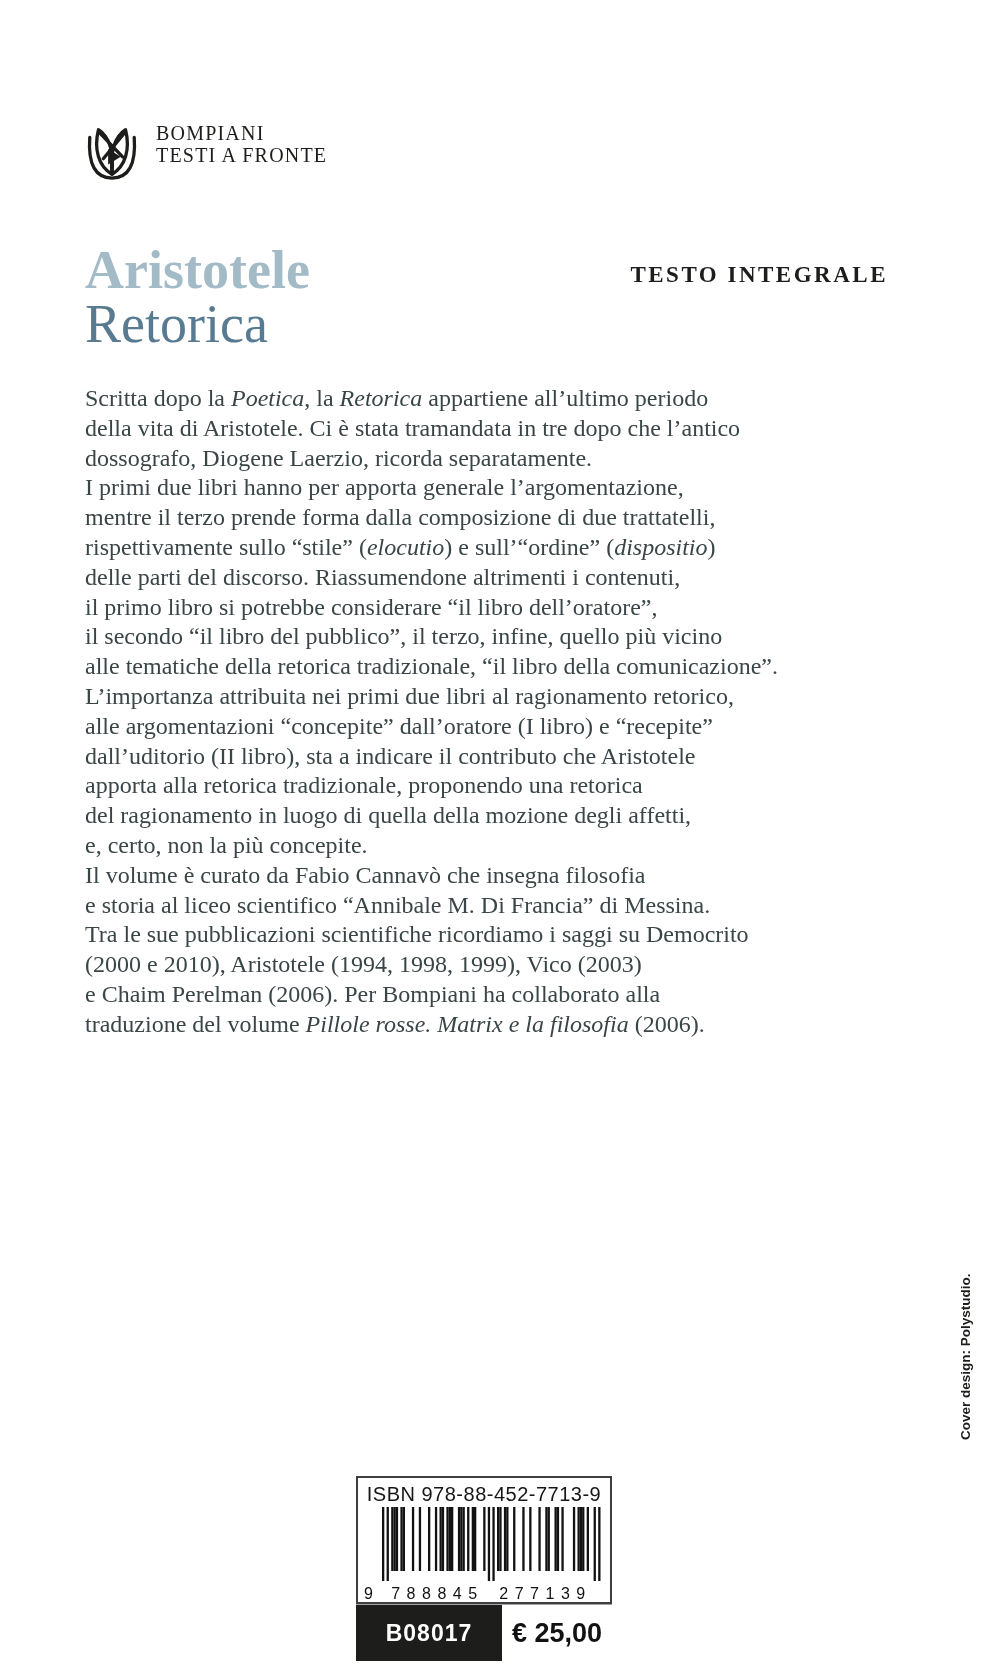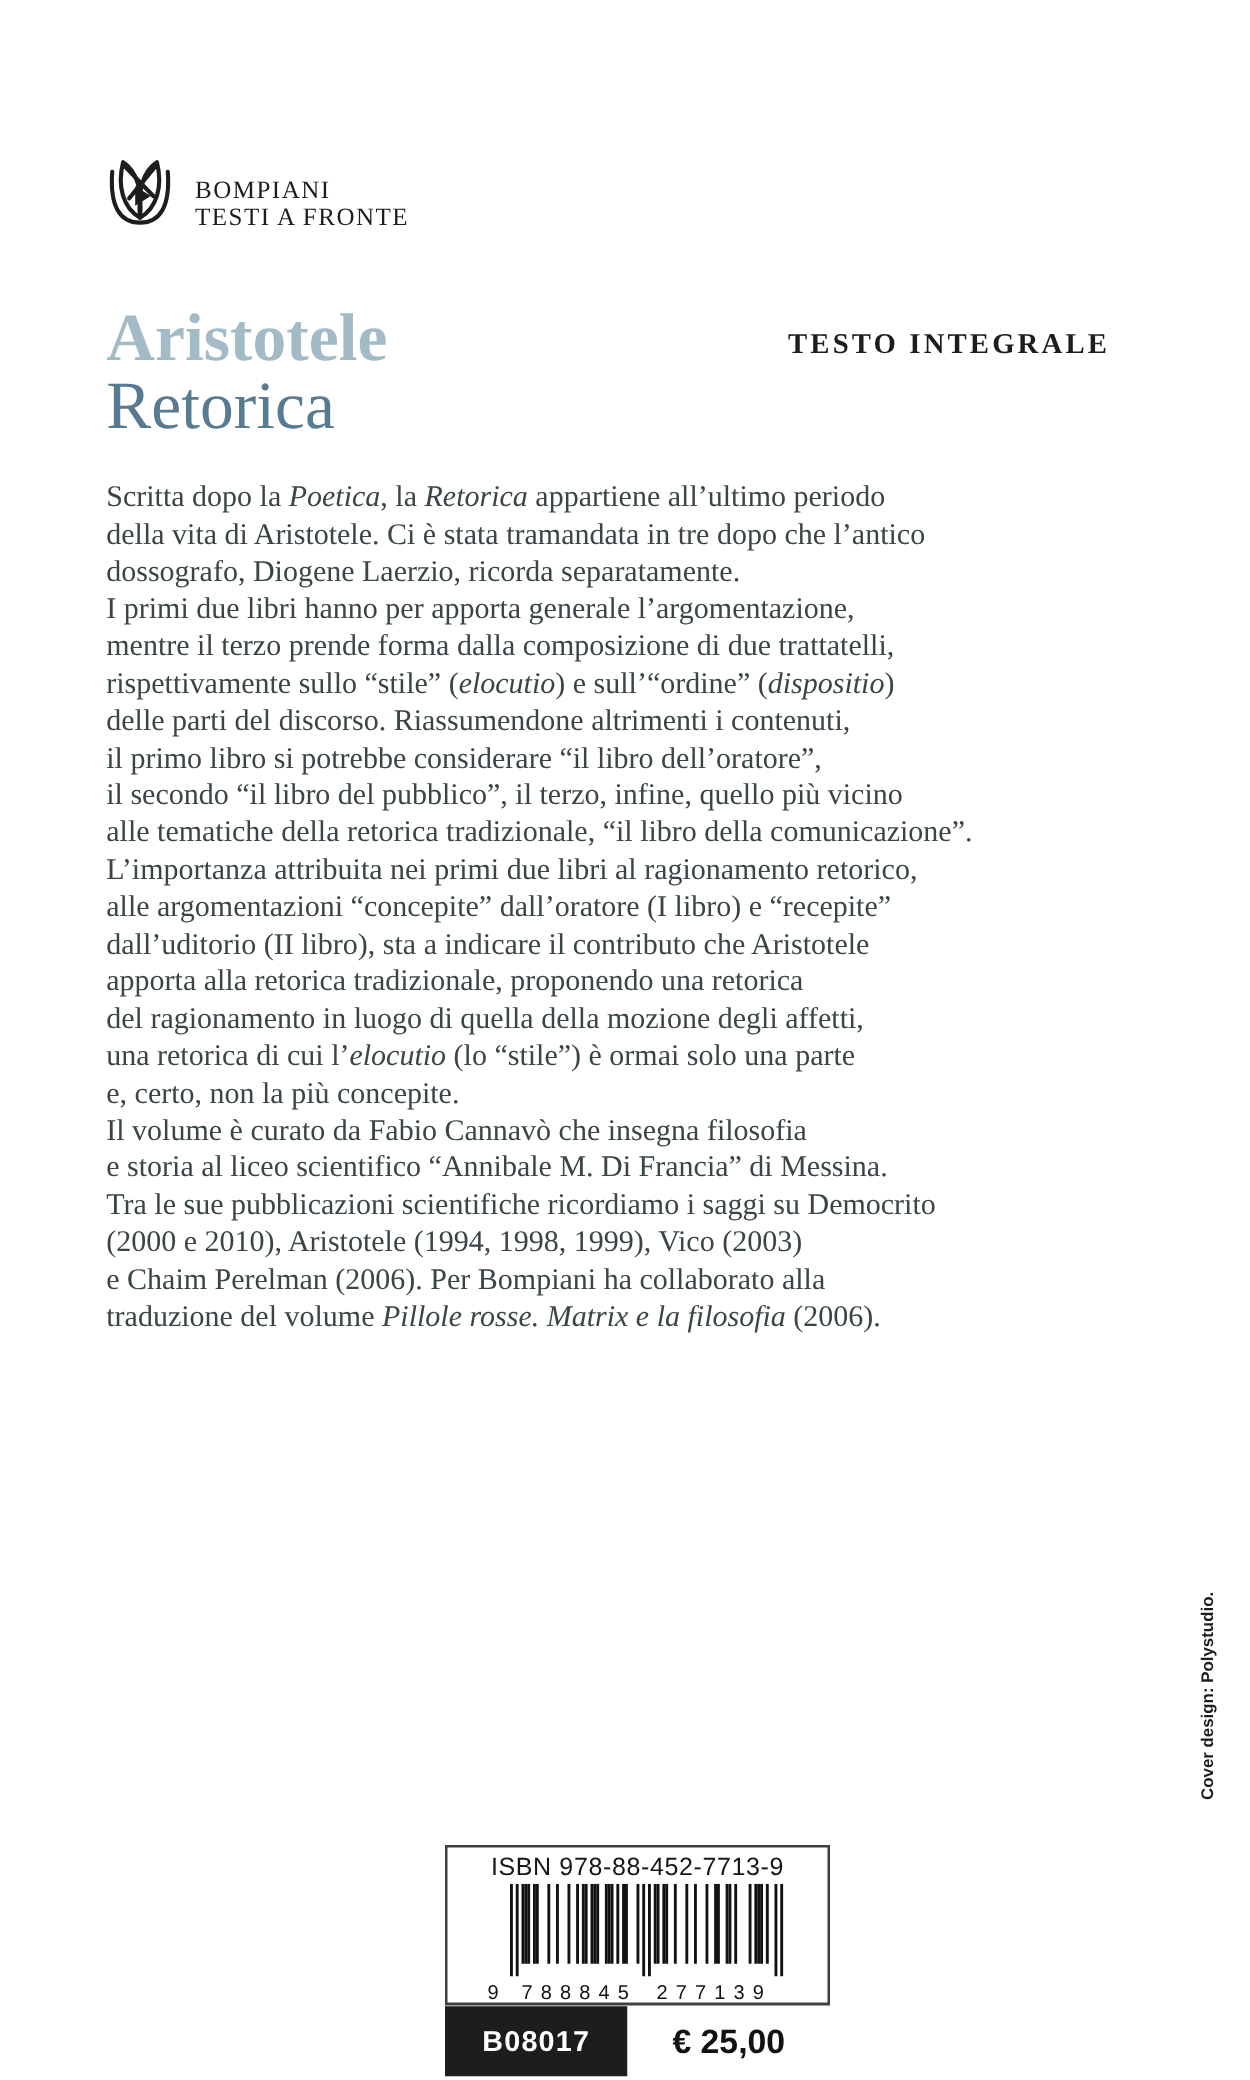--- a/index.html
+++ b/index.html
@@ -2,21 +2,21 @@
 <html><head>
 <meta charset="utf-8">
 <style>
   html,body{margin:0;padding:0;background:#ffffff;}
   .page{position:relative;width:1000px;height:1664px;background:#ffffff;overflow:hidden;
         font-family:"Liberation Serif",serif;}
 
   
   .logo-row{position:absolute;left:83px;top:120px;display:flex;gap:15px;align-items:flex-start;}
   .flower{width:58px;height:62px;}
-  .pub-name{margin-top:21px;font-size:20px;line-height:22px;letter-spacing:1.2px;
+  .pub-name{margin-top:2px;font-size:20px;line-height:22px;letter-spacing:1.2px;
             color:#1d1d1b;font-weight:500;}
 
   
   .author{position:absolute;left:85px;top:243px;margin:0;font-weight:700;
           font-size:54px;line-height:54px;}
   .title{position:absolute;left:85px;top:297px;margin:0;font-weight:400;
          font-size:54px;line-height:54px;}
   .edition{position:absolute;right:112px;top:262px;font-size:23px;letter-spacing:2.5px;
            color:#1d1d1b;font-weight:bold;}
 
@@ -25,21 +25,21 @@
          color:#3a4547;white-space:nowrap;}
   .blurb em{font-style:italic;}
 
   
   .credit{position:absolute;left:958px;top:1440px;transform:rotate(-90deg);
           transform-origin:0 0;white-space:nowrap;
           font-family:"Liberation Sans",sans-serif;font-weight:bold;
           font-size:13.5px;color:#1d1d1b;}
 
   
-  .barcode-block{position:absolute;left:356px;top:1476px;width:308px;}
+  .barcode-block{position:absolute;left:356px;top:1476px;width:256px;}
   .isbn-box{box-sizing:border-box;height:128px;border:2px solid #3f3f3f;background:#fff;
             text-align:center;padding-top:5px;}
   .isbn-label{font-family:"Liberation Sans",sans-serif;font-size:20px;color:#161616;
               letter-spacing:0.5px;}
   .ean{display:block;margin:1px auto 0;}
   .ean rect{fill:#121212;}
   .ean text{font-family:"Liberation Sans",sans-serif;font-size:16px;fill:#121212;}
   .price-row{display:flex;border-top:1px solid #a3a3a3;height:56px;}
   .code-cell{width:146px;background:#1d1d1b;color:#ffffff;display:flex;align-items:center;
              justify-content:center;font-family:"Liberation Sans",sans-serif;
@@ -84,21 +84,20 @@
       <div><span>rispettivamente sullo “stile” (</span><em>elocutio</em><span>) e sull’“ordine” (</span><em>dispositio</em><span>)</span></div>
       <div><span>delle parti del discorso. Riassumendone altrimenti i contenuti,</span></div>
       <div><span>il primo libro si potrebbe considerare “il libro dell’oratore”,</span></div>
       <div><span>il secondo “il libro del pubblico”, il terzo, infine, quello più vicino</span></div>
       <div><span>alle tematiche della retorica tradizionale, “il libro della comunicazione”.</span></div>
       <div><span>L’importanza attribuita nei primi due libri al ragionamento retorico,</span></div>
       <div><span>alle argomentazioni “concepite” dall’oratore (I libro) e “recepite”</span></div>
       <div><span>dall’uditorio (II libro), sta a indicare il contributo che Aristotele</span></div>
       <div><span>apporta alla retorica tradizionale, proponendo una retorica</span></div>
       <div><span>del ragionamento in luogo di quella della mozione degli affetti,</span></div>
-      <div><span>una retorica di cui l’</span><em>elocutio</em><span> (lo “stile”) è ormai solo una parte</span></div>
       <div><span>e, certo, non la più concepite.</span></div>
       <div><span>Il volume è curato da Fabio Cannavò che insegna filosofia</span></div>
       <div><span>e storia al liceo scientifico “Annibale M. Di Francia” di Messina.</span></div>
       <div><span>Tra le sue pubblicazioni scientifiche ricordiamo i saggi su Democrito</span></div>
       <div><span>(2000 e 2010), Aristotele (1994, 1998, 1999), Vico (2003)</span></div>
       <div><span>e Chaim Perelman (2006). Per Bompiani ha collaborato alla</span></div>
       <div><span>traduzione del volume </span><em>Pillole rosse. Matrix e la filosofia</em><span> (2006).</span></div>
     </div>
 
   <div class="credit">Cover design: Polystudio.</div>

